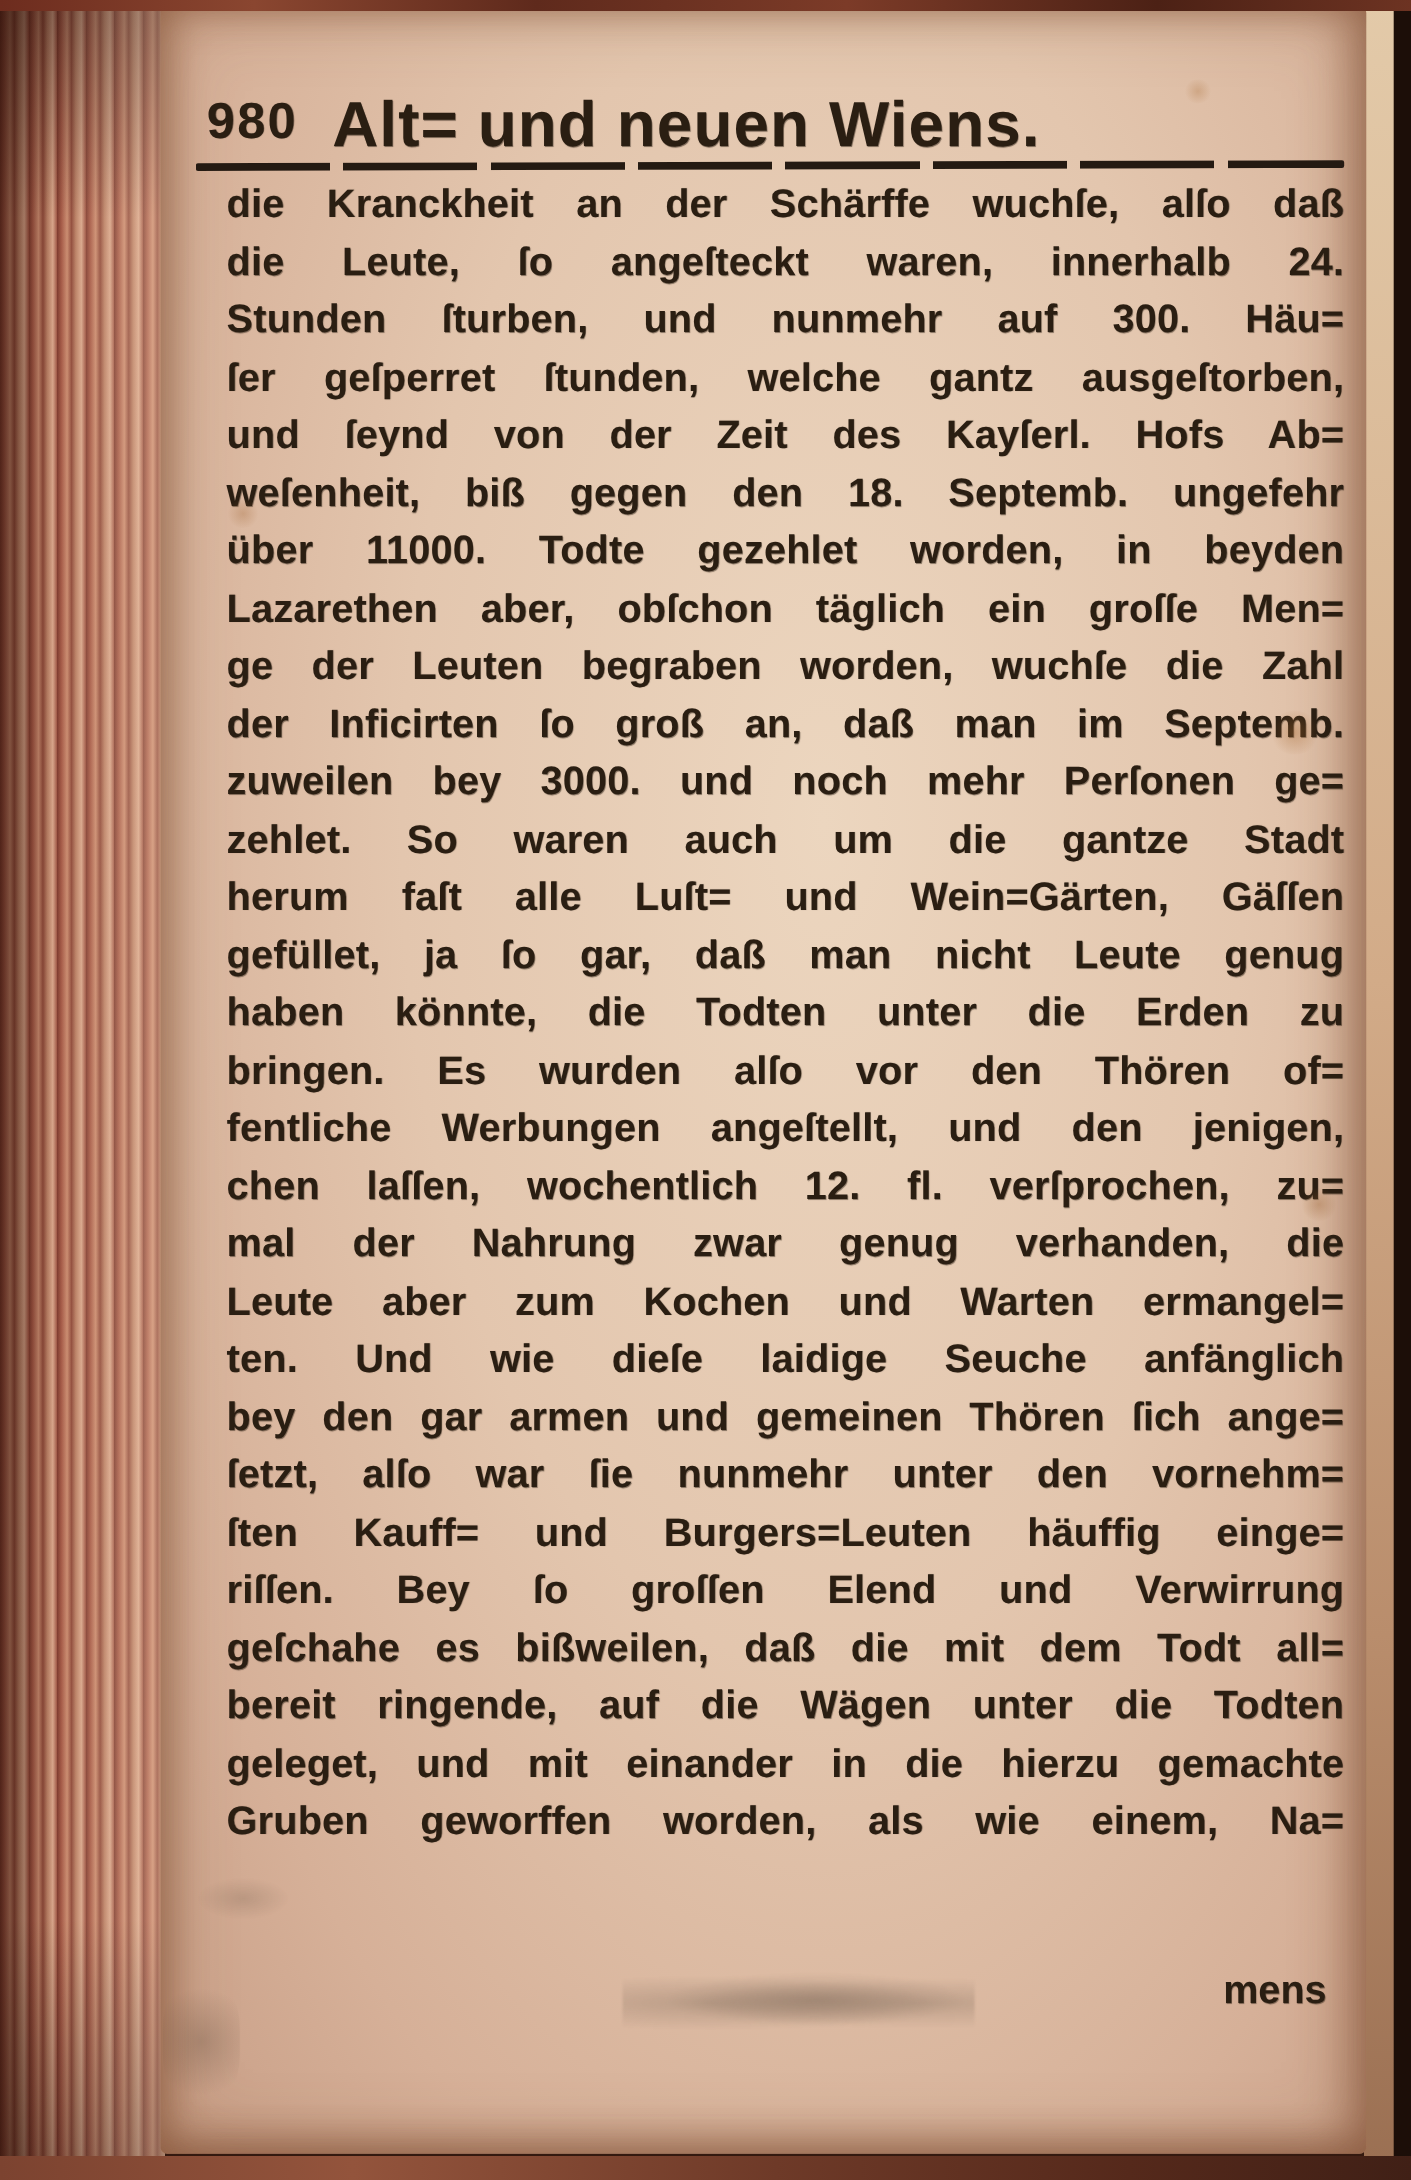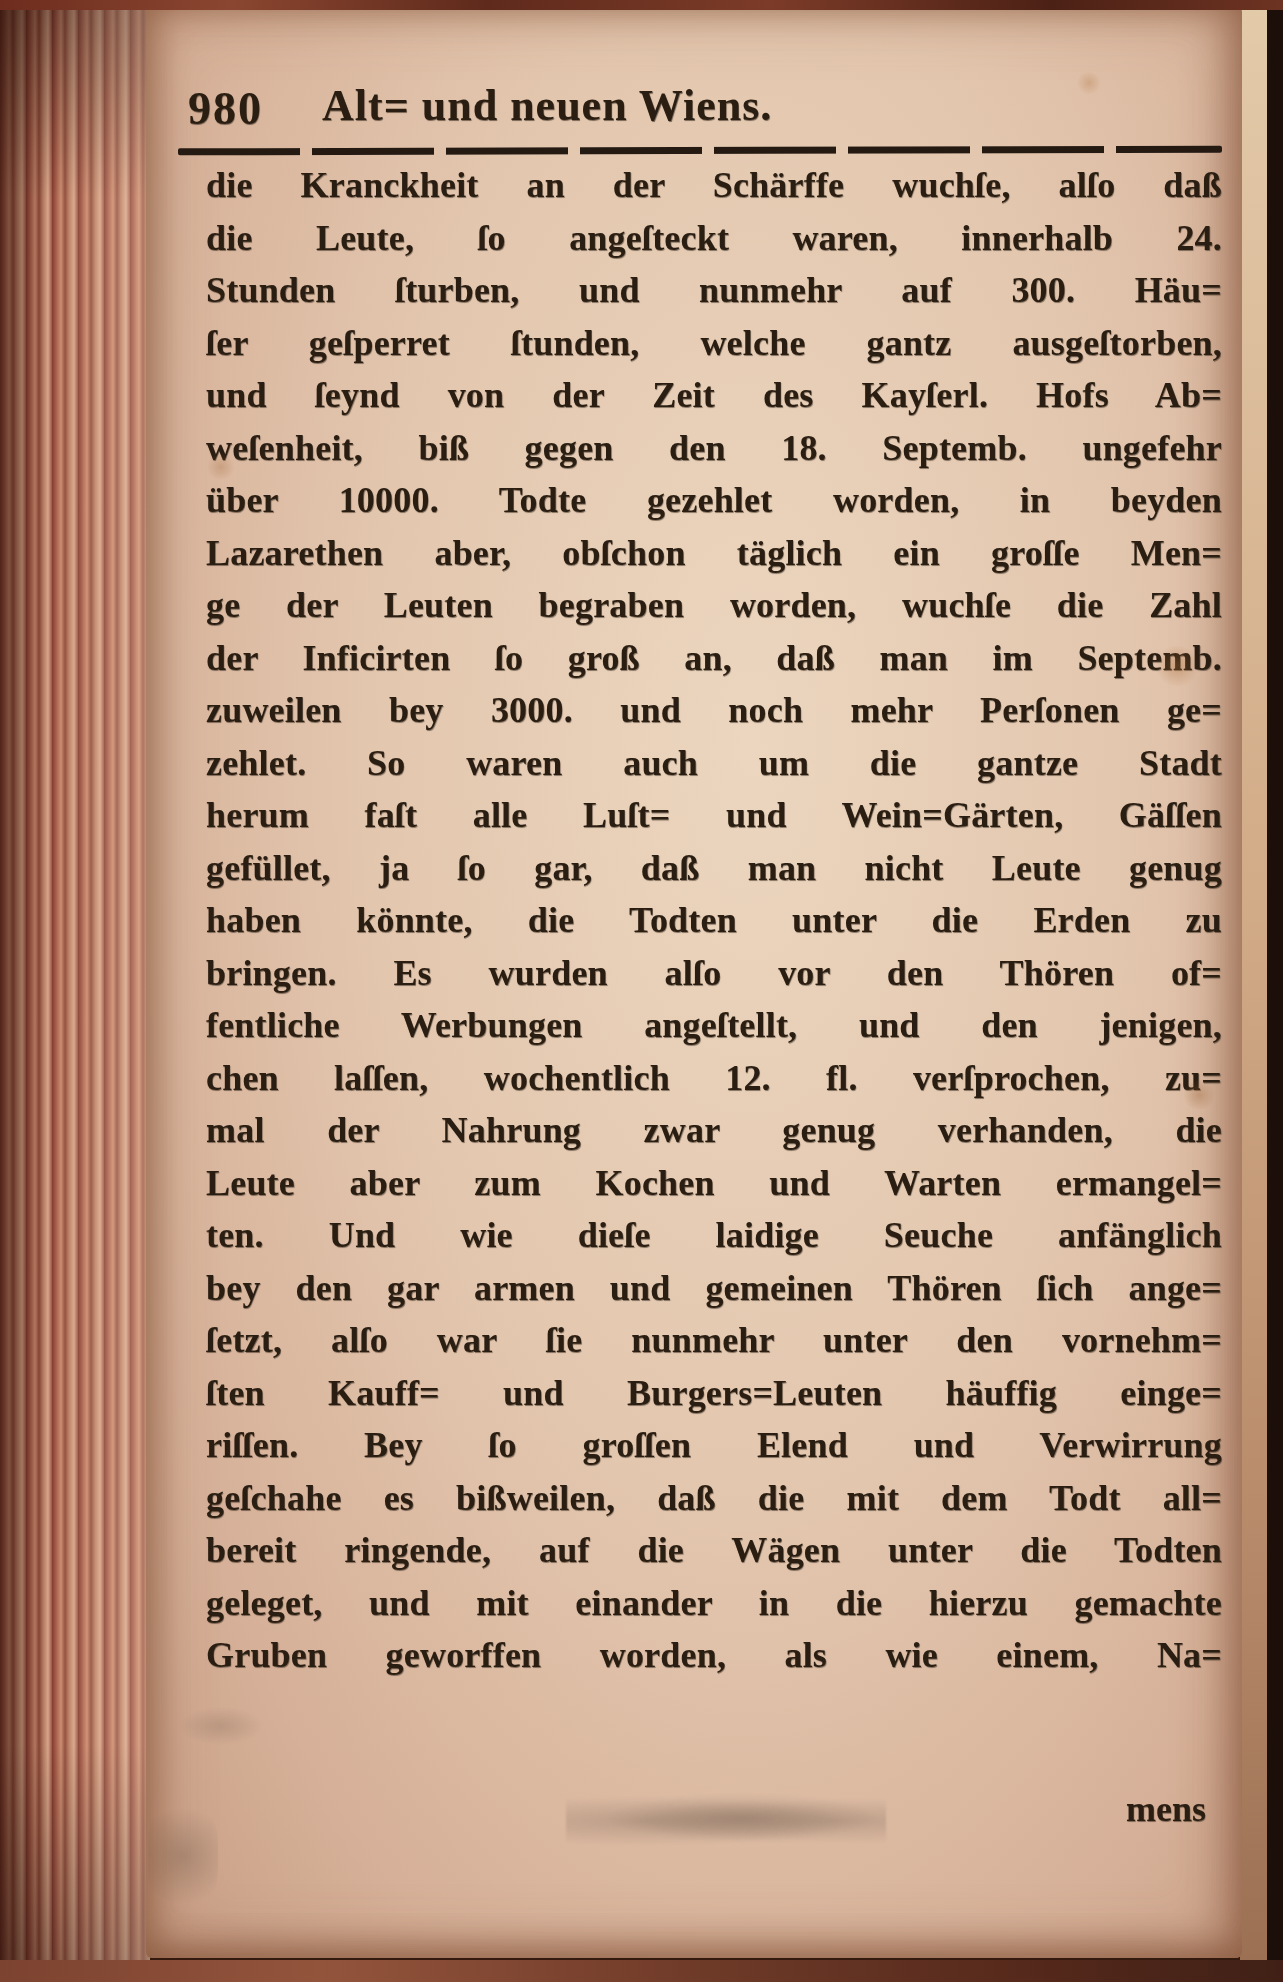--- a/index.html
+++ b/index.html
@@ -1,21 +1,21 @@
 <!DOCTYPE html>
 <html><head>
 <meta charset="utf-8">
 <style>
   html,body{margin:0;padding:0;background:#2a150d;}
   .scan{
     position:relative;
     width:1283px;height:1982px;
     overflow:hidden;
     background:#34190f;
-    font-family:Liberation Serif, serif;
+    font-family:Liberation Sans, sans-serif;
   }
   
   .band-top{
     position:absolute;left:0;top:0;width:1283px;height:10px;z-index:5;
     background:linear-gradient(90deg,#6d2c1e,#8a4630 18%,#5f2a1c 38%,#7c3b28 60%,#4c2115 82%,#6d3322);
   }
   .band-bottom{
     position:absolute;left:0;bottom:0;width:1283px;height:22px;z-index:5;
     background:linear-gradient(90deg,#7c4330,#93543c 25%,#6e3a28 55%,#55291b 80%,#402016);
   }
@@ -50,22 +50,22 @@
   .edge-dark{
     position:absolute;left:1267px;top:0;width:16px;height:1982px;z-index:1;
     background:#1c0e08;
   }
   
   .pagenum{
     position:absolute;left:42px;top:76px;
     font-size:46px;font-weight:700;letter-spacing:2px;
   }
   .title{
-    position:absolute;left:176px;top:74px;width:530px;
-    text-align:left;font-size:44px;font-weight:700;letter-spacing:1px;
+    position:absolute;left:156px;top:74px;width:530px;
+    text-align:left;font-size:58px;font-weight:700;letter-spacing:1px;
     white-space:nowrap;
     text-shadow:.6px .6px .7px rgba(42,30,18,.55);
   }
   .pagenum{text-shadow:.6px .6px .7px rgba(42,30,18,.55);}
   .rule{
     position:absolute;left:32px;top:141px;width:1044px;height:7px;
     background:repeating-linear-gradient(90deg,
       #241a12 0px,#241a12 122px, rgba(36,26,18,0) 122px, rgba(36,26,18,0) 134px);
     border-radius:2px;
     transform:rotate(-.15deg);
@@ -125,21 +125,21 @@
     <div class="title">Alt= und neuen Wiens.</div>
     <div class="rule"></div>
 
     <div class="body">
         <div class="body-line">die Kranckheit an der Schärffe wuchſe, alſo daß</div>
         <div class="body-line">die Leute, ſo angeſteckt waren, innerhalb 24.</div>
         <div class="body-line">Stunden ſturben, und nunmehr auf 300. Häu=</div>
         <div class="body-line">ſer geſperret ſtunden, welche gantz ausgeſtorben,</div>
         <div class="body-line">und ſeynd von der Zeit des Kayſerl. Hofs Ab=</div>
         <div class="body-line">weſenheit, biß gegen den 18. Septemb. ungefehr</div>
-        <div class="body-line">über 10000. Todte gezehlet worden, in beyden</div>
+        <div class="body-line">über 11000. Todte gezehlet worden, in beyden</div>
         <div class="body-line">Lazarethen aber, obſchon täglich ein groſſe Men=</div>
         <div class="body-line">ge der Leuten begraben worden, wuchſe die Zahl</div>
         <div class="body-line">der Inficirten ſo groß an, daß man im Septemb.</div>
         <div class="body-line">zuweilen bey 3000. und noch mehr Perſonen ge=</div>
         <div class="body-line">zehlet.  So waren auch um die gantze Stadt</div>
         <div class="body-line">herum faſt alle Luſt= und Wein=Gärten, Gäſſen</div>
         <div class="body-line">gefüllet, ja ſo gar, daß man nicht Leute genug</div>
         <div class="body-line">haben könnte, die Todten unter die Erden zu</div>
         <div class="body-line">bringen.  Es wurden alſo vor den Thören of=</div>
         <div class="body-line">fentliche Werbungen angeſtellt, und den jenigen,</div>

